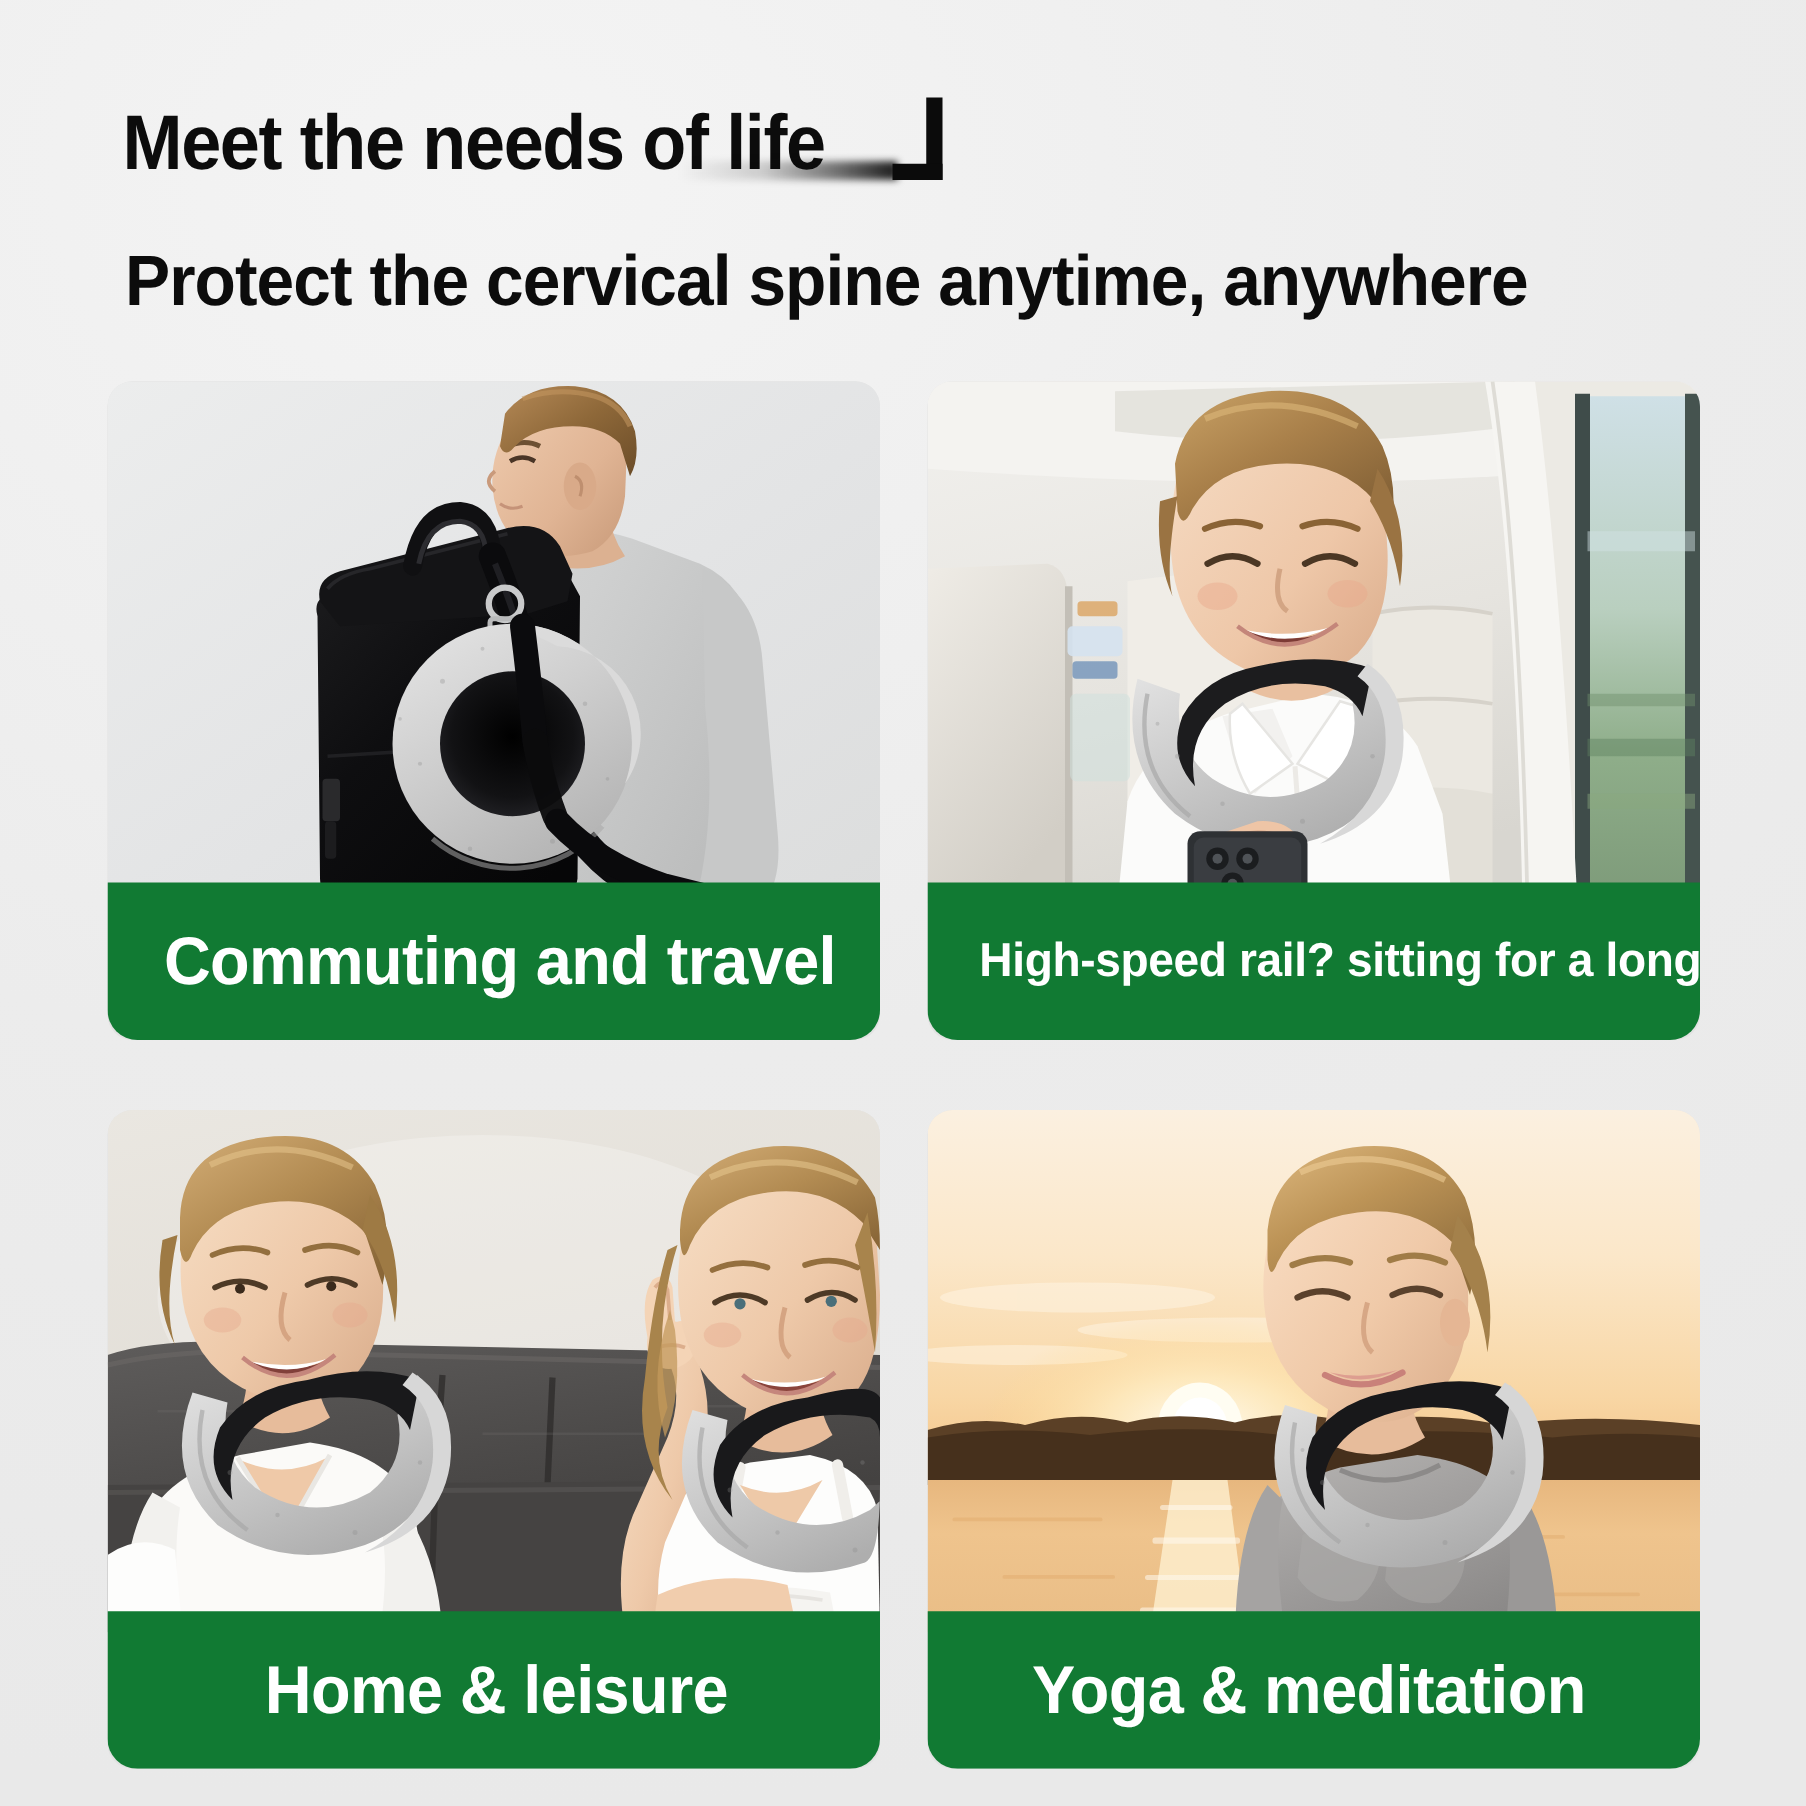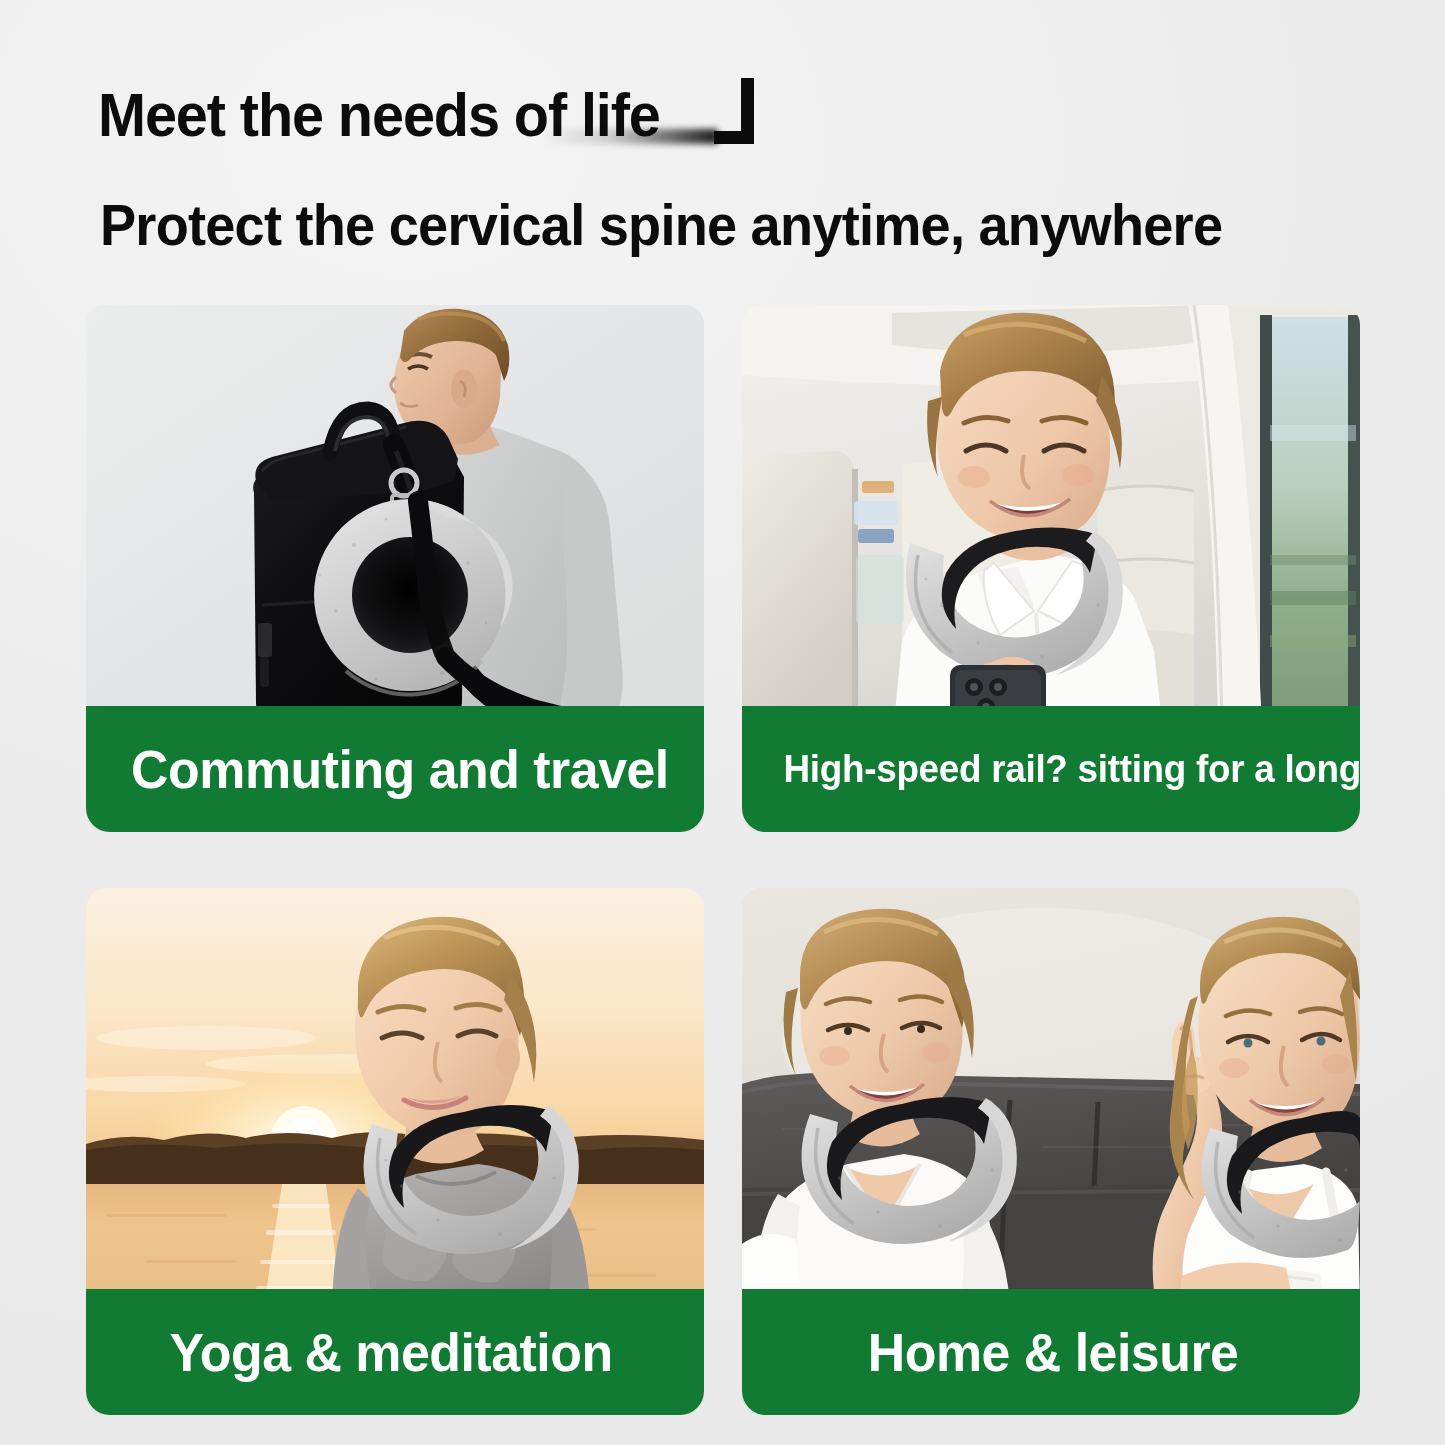--- a/index.html
+++ b/index.html
@@ -434,20 +434,187 @@
       </div>
       <div class="caption">
         <span class="caption-text cap-sm cap-c2">High-speed rail? sitting for a long time</span>
       </div>
     </div>
 
     <div class="card">
       <div class="photo">
         <svg class="scene" viewBox="0 0 618 418" xmlns="http://www.w3.org/2000/svg">
           <defs>
+            <linearGradient id="wall" x1="0" y1="0" x2="0.3" y2="1">
+              <stop offset="0%" stop-color="#eae7e1"></stop>
+              <stop offset="60%" stop-color="#e2ded7"></stop>
+              <stop offset="100%" stop-color="#d6d2ca"></stop>
+            </linearGradient>
+            <linearGradient id="sofa" x1="0" y1="0" x2="0.4" y2="1">
+              <stop offset="0%" stop-color="#5e5c5b"></stop>
+              <stop offset="50%" stop-color="#4c4a49"></stop>
+              <stop offset="100%" stop-color="#3c3a39"></stop>
+            </linearGradient>
+            <linearGradient id="skinF4" x1="0" y1="0" x2="1" y2="1">
+              <stop offset="0%" stop-color="#f7dfc6"></stop>
+              <stop offset="55%" stop-color="#eec9a9"></stop>
+              <stop offset="100%" stop-color="#d8ab8a"></stop>
+            </linearGradient>
+            <linearGradient id="hairF4" x1="0" y1="0" x2="0.8" y2="1">
+              <stop offset="0%" stop-color="#d3ad76"></stop>
+              <stop offset="50%" stop-color="#b28b52"></stop>
+              <stop offset="100%" stop-color="#8a6738"></stop>
+            </linearGradient>
+            <linearGradient id="pill4" x1="0" y1="0" x2="0.6" y2="1">
+              <stop offset="0%" stop-color="#e3e3e3"></stop>
+              <stop offset="50%" stop-color="#cacaca"></stop>
+              <stop offset="100%" stop-color="#aeaeae"></stop>
+            </linearGradient>
+          </defs>
+
+          <rect width="618" height="418" fill="url(#wall)"></rect>
+
+          <ellipse cx="300" cy="150" rx="260" ry="130" fill="#ffffff" opacity="0.25"></ellipse>
+
+          <path d="M0 196 Q40 182 120 186 L618 196 L618 418 L0 418 Z" fill="url(#sofa)"></path>
+          <path d="M0 204 Q60 190 140 194 L618 206" stroke="#6a6766" stroke-width="4" fill="none" opacity="0.6"></path>
+
+          <path d="M268 212 L262 300" stroke="#2f2d2c" stroke-width="5" opacity="0.8"></path>
+          <path d="M356 214 L352 300" stroke="#2f2d2c" stroke-width="5" opacity="0.8"></path>
+
+          <path d="M0 300 L618 296 L618 418 L0 418 Z" fill="#454342"></path>
+          <path d="M0 306 L618 302" stroke="#5c5958" stroke-width="4" opacity="0.55"></path>
+          <path d="M262 306 L258 418" stroke="#343231" stroke-width="5" opacity="0.9"></path>
+          <path d="M440 304 L444 418" stroke="#343231" stroke-width="5" opacity="0.9"></path>
+
+          <g opacity="0.2" fill="#7b7877">
+            <rect x="40" y="240" width="110" height="2"></rect>
+            <rect x="300" y="258" width="130" height="2"></rect>
+            <rect x="480" y="236" width="110" height="2"></rect>
+            <rect x="80" y="346" width="140" height="2"></rect>
+            <rect x="470" y="352" width="120" height="2"></rect>
+          </g>
+
+          <g>
+
+            <path d="M20 418 L28 336 Q44 292 106 276 L162 266 Q222 274 244 314 L262 418 Z" fill="#fbfaf8"></path>
+
+            <path d="M36 306 Q12 342 12 418 L58 418 Q52 356 58 318 Z" fill="#f2f1ee"></path>
+
+            <path d="M236 318 Q264 356 268 418 L218 418 Q226 362 218 330 Z" fill="#f2f1ee"></path>
+
+            <path d="M106 280 L142 336 L176 278 Q142 296 106 280 Z" fill="#efc9a8"></path>
+            <path d="M104 278 L142 340 L178 276" stroke="#e9e7e3" stroke-width="4" fill="none"></path>
+
+            <path d="M0 356 Q26 338 54 352 L60 418 L0 418 Z" fill="#fdfdfc"></path>
+
+            <path d="M112 190 Q114 226 104 248 Q142 270 178 246 Q164 222 166 190 Z" fill="#e7bc9b"></path>
+
+            <path d="M70 60 Q52 116 62 162 Q74 210 120 228 Q168 246 200 210 Q224 180 220 128 L214 72 Q188 34 136 34 Q92 38 70 60 Z" fill="url(#skinF4)"></path>
+
+            <path d="M58 86 Q60 30 124 22 Q188 14 214 60 Q230 96 220 140 L206 98 Q176 68 130 74 Q84 80 68 114 Q62 130 58 112 Z" fill="url(#hairF4)"></path>
+            <path d="M56 100 Q44 158 54 188 Q36 152 44 104 Z" fill="#9e7a44"></path>
+            <path d="M210 68 Q238 110 230 170 Q224 124 204 96 Z" fill="#9e7a44"></path>
+            <path d="M82 44 Q136 18 196 46" stroke="#e6c48c" stroke-width="5" fill="none" opacity="0.55"></path>
+
+            <path d="M84 116 Q106 106 128 114" stroke="#936f3e" stroke-width="4.5" fill="none" stroke-linecap="round"></path>
+            <path d="M158 112 Q180 104 200 114" stroke="#936f3e" stroke-width="4.5" fill="none" stroke-linecap="round"></path>
+
+            <path d="M86 142 Q106 132 126 142" stroke="#4e3a26" stroke-width="4.5" fill="none" stroke-linecap="round"></path>
+            <path d="M160 140 Q180 130 198 140" stroke="#4e3a26" stroke-width="4.5" fill="none" stroke-linecap="round"></path>
+            <circle cx="106" cy="143" r="4" fill="#3a2a1c"></circle>
+            <circle cx="179" cy="141" r="4" fill="#3a2a1c"></circle>
+
+            <path d="M142 146 Q134 174 146 184" stroke="#d5a482" stroke-width="4" fill="none"></path>
+
+            <path d="M110 200 Q144 224 180 198 Q152 214 110 200 Z" fill="#81403a"></path>
+            <path d="M114 201 Q146 215 176 199 Q146 208 114 201 Z" fill="#ffffff"></path>
+            <path d="M108 198 Q144 228 182 196" stroke="#c5867c" stroke-width="3.5" fill="none"></path>
+            <ellipse cx="92" cy="168" rx="15" ry="10" fill="#e7a88b" opacity="0.4"></ellipse>
+            <ellipse cx="194" cy="164" rx="14" ry="10" fill="#e7a88b" opacity="0.4"></ellipse>
+
+            <path d="M68 226 Q44 290 88 332 Q142 370 206 348 Q258 328 266 274 Q272 238 248 212 L232 244 Q240 282 210 306 Q164 332 118 302 Q88 276 96 234 Z" fill="url(#pill4)"></path>
+            <path d="M160 216 Q112 222 90 254 Q76 288 100 312 Q92 270 126 246 Q164 224 210 232 Q234 238 242 256 L250 216 Q210 202 160 216 Z" fill="#19191b"></path>
+            <path d="M244 210 Q280 232 274 284 Q266 336 206 354 Q254 328 260 282 Q264 238 236 220 Z" fill="#d7d7d7"></path>
+            <path d="M76 240 Q64 302 112 336" stroke="#a6a6a6" stroke-width="3.5" fill="none" opacity="0.65"></path>
+            <g opacity="0.3" fill="#8a8a8a">
+              <circle cx="98" cy="290" r="2"></circle>
+                <circle cx="136" cy="324" r="1.8"></circle>
+              <circle cx="198" cy="338" r="2"></circle>
+                <circle cx="250" cy="282" r="1.8"></circle>
+            </g>
+          </g>
+
+          <g>
+
+            <path d="M432 418 L442 334 Q462 294 514 282 L562 276 Q608 286 616 320 L618 418 Z" fill="#fdfdfc"></path>
+
+            <path d="M440 392 Q508 374 578 386 L584 418 L436 418 Z" fill="#f5f4f1"></path>
+            <path d="M448 396 Q510 382 572 392" stroke="#e6e4e0" stroke-width="3" fill="none"></path>
+
+            <path d="M506 286 L498 330" stroke="#f0eeea" stroke-width="9" stroke-linecap="round"></path>
+            <path d="M584 284 L592 326" stroke="#f0eeea" stroke-width="9" stroke-linecap="round"></path>
+
+            <path d="M506 300 L538 352 L572 296 Q540 314 506 300 Z" fill="#eec9a8"></path>
+
+            <path d="M414 418 Q404 356 424 316 L448 262 Q462 226 448 200 L442 176 Q452 162 464 176 L474 206 Q488 248 470 290 L446 346 Q436 382 444 418 Z" fill="url(#skinF4)"></path>
+
+            <path d="M432 182 Q426 150 436 136 Q448 128 452 142 L454 170 Q466 166 470 176 Q474 190 466 200 Q452 212 438 204 Q430 196 432 182 Z" fill="#f4d4b6"></path>
+            <path d="M438 142 Q444 134 448 144 L450 168" stroke="#dcae8c" stroke-width="3" fill="none"></path>
+            <path d="M440 190 Q452 186 462 190" stroke="#dcae8c" stroke-width="3" fill="none"></path>
+
+            <path d="M440 388 Q488 366 544 380 L552 418 L436 418 Z" fill="#f1cdad"></path>
+
+            <path d="M512 206 Q514 242 504 264 Q544 286 580 260 Q566 236 568 206 Z" fill="#e7bc9b"></path>
+
+            <path d="M468 70 Q450 126 460 174 Q472 222 518 242 Q566 260 600 224 Q618 200 618 148 L614 84 Q588 46 536 46 Q490 50 468 70 Z" fill="url(#skinF4)"></path>
+
+            <path d="M458 96 Q460 40 524 30 Q588 22 614 70 Q618 88 618 112 L604 90 Q574 60 528 66 Q482 72 466 108 Q460 126 458 104 Z" fill="url(#hairF4)"></path>
+            <path d="M456 108 Q436 172 448 238 Q432 278 452 312 Q420 272 430 214 Q436 152 448 112 Z" fill="#a8844c"></path>
+            <path d="M450 160 Q432 214 446 262 Q460 228 454 176 Z" fill="#c39a5c" opacity="0.75"></path>
+            <path d="M608 82 Q618 140 614 194 Q606 146 598 108 Z" fill="#a8844c"></path>
+            <path d="M482 54 Q538 28 600 58" stroke="#e8c88f" stroke-width="5" fill="none" opacity="0.55"></path>
+
+            <path d="M484 128 Q506 118 528 126" stroke="#946f3e" stroke-width="4.5" fill="none" stroke-linecap="round"></path>
+            <path d="M558 124 Q580 116 600 126" stroke="#946f3e" stroke-width="4.5" fill="none" stroke-linecap="round"></path>
+
+            <path d="M486 154 Q506 142 526 154" stroke="#4e3a26" stroke-width="4.5" fill="none" stroke-linecap="round"></path>
+            <path d="M560 152 Q580 140 598 152" stroke="#4e3a26" stroke-width="4.5" fill="none" stroke-linecap="round"></path>
+            <circle cx="506" cy="155" r="4.5" fill="#4a6f7a"></circle>
+            <circle cx="579" cy="153" r="4.5" fill="#4a6f7a"></circle>
+
+            <path d="M542 158 Q534 188 546 198" stroke="#d5a482" stroke-width="4" fill="none"></path>
+
+            <path d="M510 214 Q544 238 580 212 Q552 228 510 214 Z" fill="#8a443c"></path>
+            <path d="M514 215 Q546 229 576 213 Q546 222 514 215 Z" fill="#ffffff"></path>
+            <path d="M508 212 Q544 242 582 210" stroke="#c5867c" stroke-width="3.5" fill="none"></path>
+            <ellipse cx="492" cy="180" rx="15" ry="10" fill="#e7a88b" opacity="0.4"></ellipse>
+            <ellipse cx="594" cy="176" rx="14" ry="10" fill="#e7a88b" opacity="0.4"></ellipse>
+
+            <path d="M468 240 Q444 304 488 346 Q542 384 606 362 Q618 356 618 300 Q618 254 648 226 L632 258 Q640 296 610 320 Q564 346 518 316 Q488 290 496 248 Z" fill="url(#pill4)"></path>
+            <path d="M560 230 Q512 236 490 268 Q476 302 500 326 Q492 284 526 260 Q564 238 610 246 Q618 250 618 262 L618 230 Q610 216 560 230 Z" fill="#19191b"></path>
+            <path d="M476 254 Q464 316 512 350" stroke="#a6a6a6" stroke-width="3.5" fill="none" opacity="0.65"></path>
+            <g opacity="0.3" fill="#8a8a8a">
+              <circle cx="498" cy="304" r="2"></circle>
+                <circle cx="536" cy="338" r="1.8"></circle>
+              <circle cx="598" cy="352" r="2"></circle>
+                <circle cx="604" cy="282" r="1.8"></circle>
+            </g>
+          </g>
+        </svg>
+      </div>
+      <div class="caption">
+        <span class="caption-text cap-lg cap-c4">Home &amp; leisure</span>
+      </div>
+    </div>
+
+    <div class="card">
+      <div class="photo">
+        <svg class="scene" viewBox="0 0 618 418" xmlns="http://www.w3.org/2000/svg">
+          <defs>
             <linearGradient id="sky" x1="0" y1="0" x2="0" y2="1">
               <stop offset="0%" stop-color="#fbf0e0"></stop>
               <stop offset="28%" stop-color="#fbe7c9"></stop>
               <stop offset="55%" stop-color="#f8d6a4"></stop>
               <stop offset="80%" stop-color="#f0b878"></stop>
               <stop offset="100%" stop-color="#e2a05f"></stop>
             </linearGradient>
             <linearGradient id="water" x1="0" y1="0" x2="0" y2="1">
               <stop offset="0%" stop-color="#e7b77e"></stop>
               <stop offset="35%" stop-color="#efc48d"></stop>
@@ -555,181 +722,14 @@
               <circle cx="300" cy="272" r="1.6"></circle>
             </g>
           </g>
         </svg>
       </div>
       <div class="caption">
         <span class="caption-text cap-lg cap-c3">Yoga &amp; meditation</span>
       </div>
     </div>
 
-    <div class="card">
-      <div class="photo">
-        <svg class="scene" viewBox="0 0 618 418" xmlns="http://www.w3.org/2000/svg">
-          <defs>
-            <linearGradient id="wall" x1="0" y1="0" x2="0.3" y2="1">
-              <stop offset="0%" stop-color="#eae7e1"></stop>
-              <stop offset="60%" stop-color="#e2ded7"></stop>
-              <stop offset="100%" stop-color="#d6d2ca"></stop>
-            </linearGradient>
-            <linearGradient id="sofa" x1="0" y1="0" x2="0.4" y2="1">
-              <stop offset="0%" stop-color="#5e5c5b"></stop>
-              <stop offset="50%" stop-color="#4c4a49"></stop>
-              <stop offset="100%" stop-color="#3c3a39"></stop>
-            </linearGradient>
-            <linearGradient id="skinF4" x1="0" y1="0" x2="1" y2="1">
-              <stop offset="0%" stop-color="#f7dfc6"></stop>
-              <stop offset="55%" stop-color="#eec9a9"></stop>
-              <stop offset="100%" stop-color="#d8ab8a"></stop>
-            </linearGradient>
-            <linearGradient id="hairF4" x1="0" y1="0" x2="0.8" y2="1">
-              <stop offset="0%" stop-color="#d3ad76"></stop>
-              <stop offset="50%" stop-color="#b28b52"></stop>
-              <stop offset="100%" stop-color="#8a6738"></stop>
-            </linearGradient>
-            <linearGradient id="pill4" x1="0" y1="0" x2="0.6" y2="1">
-              <stop offset="0%" stop-color="#e3e3e3"></stop>
-              <stop offset="50%" stop-color="#cacaca"></stop>
-              <stop offset="100%" stop-color="#aeaeae"></stop>
-            </linearGradient>
-          </defs>
-
-          <rect width="618" height="418" fill="url(#wall)"></rect>
-
-          <ellipse cx="300" cy="150" rx="260" ry="130" fill="#ffffff" opacity="0.25"></ellipse>
-
-          <path d="M0 196 Q40 182 120 186 L618 196 L618 418 L0 418 Z" fill="url(#sofa)"></path>
-          <path d="M0 204 Q60 190 140 194 L618 206" stroke="#6a6766" stroke-width="4" fill="none" opacity="0.6"></path>
-
-          <path d="M268 212 L262 300" stroke="#2f2d2c" stroke-width="5" opacity="0.8"></path>
-          <path d="M356 214 L352 300" stroke="#2f2d2c" stroke-width="5" opacity="0.8"></path>
-
-          <path d="M0 300 L618 296 L618 418 L0 418 Z" fill="#454342"></path>
-          <path d="M0 306 L618 302" stroke="#5c5958" stroke-width="4" opacity="0.55"></path>
-          <path d="M262 306 L258 418" stroke="#343231" stroke-width="5" opacity="0.9"></path>
-          <path d="M440 304 L444 418" stroke="#343231" stroke-width="5" opacity="0.9"></path>
-
-          <g opacity="0.2" fill="#7b7877">
-            <rect x="40" y="240" width="110" height="2"></rect>
-            <rect x="300" y="258" width="130" height="2"></rect>
-            <rect x="480" y="236" width="110" height="2"></rect>
-            <rect x="80" y="346" width="140" height="2"></rect>
-            <rect x="470" y="352" width="120" height="2"></rect>
-          </g>
-
-          <g>
-
-            <path d="M20 418 L28 336 Q44 292 106 276 L162 266 Q222 274 244 314 L262 418 Z" fill="#fbfaf8"></path>
-
-            <path d="M36 306 Q12 342 12 418 L58 418 Q52 356 58 318 Z" fill="#f2f1ee"></path>
-
-            <path d="M236 318 Q264 356 268 418 L218 418 Q226 362 218 330 Z" fill="#f2f1ee"></path>
-
-            <path d="M106 280 L142 336 L176 278 Q142 296 106 280 Z" fill="#efc9a8"></path>
-            <path d="M104 278 L142 340 L178 276" stroke="#e9e7e3" stroke-width="4" fill="none"></path>
-
-            <path d="M0 356 Q26 338 54 352 L60 418 L0 418 Z" fill="#fdfdfc"></path>
-
-            <path d="M112 190 Q114 226 104 248 Q142 270 178 246 Q164 222 166 190 Z" fill="#e7bc9b"></path>
-
-            <path d="M70 60 Q52 116 62 162 Q74 210 120 228 Q168 246 200 210 Q224 180 220 128 L214 72 Q188 34 136 34 Q92 38 70 60 Z" fill="url(#skinF4)"></path>
-
-            <path d="M58 86 Q60 30 124 22 Q188 14 214 60 Q230 96 220 140 L206 98 Q176 68 130 74 Q84 80 68 114 Q62 130 58 112 Z" fill="url(#hairF4)"></path>
-            <path d="M56 100 Q44 158 54 188 Q36 152 44 104 Z" fill="#9e7a44"></path>
-            <path d="M210 68 Q238 110 230 170 Q224 124 204 96 Z" fill="#9e7a44"></path>
-            <path d="M82 44 Q136 18 196 46" stroke="#e6c48c" stroke-width="5" fill="none" opacity="0.55"></path>
-
-            <path d="M84 116 Q106 106 128 114" stroke="#936f3e" stroke-width="4.5" fill="none" stroke-linecap="round"></path>
-            <path d="M158 112 Q180 104 200 114" stroke="#936f3e" stroke-width="4.5" fill="none" stroke-linecap="round"></path>
-
-            <path d="M86 142 Q106 132 126 142" stroke="#4e3a26" stroke-width="4.5" fill="none" stroke-linecap="round"></path>
-            <path d="M160 140 Q180 130 198 140" stroke="#4e3a26" stroke-width="4.5" fill="none" stroke-linecap="round"></path>
-            <circle cx="106" cy="143" r="4" fill="#3a2a1c"></circle>
-            <circle cx="179" cy="141" r="4" fill="#3a2a1c"></circle>
-
-            <path d="M142 146 Q134 174 146 184" stroke="#d5a482" stroke-width="4" fill="none"></path>
-
-            <path d="M110 200 Q144 224 180 198 Q152 214 110 200 Z" fill="#81403a"></path>
-            <path d="M114 201 Q146 215 176 199 Q146 208 114 201 Z" fill="#ffffff"></path>
-            <path d="M108 198 Q144 228 182 196" stroke="#c5867c" stroke-width="3.5" fill="none"></path>
-            <ellipse cx="92" cy="168" rx="15" ry="10" fill="#e7a88b" opacity="0.4"></ellipse>
-            <ellipse cx="194" cy="164" rx="14" ry="10" fill="#e7a88b" opacity="0.4"></ellipse>
-
-            <path d="M68 226 Q44 290 88 332 Q142 370 206 348 Q258 328 266 274 Q272 238 248 212 L232 244 Q240 282 210 306 Q164 332 118 302 Q88 276 96 234 Z" fill="url(#pill4)"></path>
-            <path d="M160 216 Q112 222 90 254 Q76 288 100 312 Q92 270 126 246 Q164 224 210 232 Q234 238 242 256 L250 216 Q210 202 160 216 Z" fill="#19191b"></path>
-            <path d="M244 210 Q280 232 274 284 Q266 336 206 354 Q254 328 260 282 Q264 238 236 220 Z" fill="#d7d7d7"></path>
-            <path d="M76 240 Q64 302 112 336" stroke="#a6a6a6" stroke-width="3.5" fill="none" opacity="0.65"></path>
-            <g opacity="0.3" fill="#8a8a8a">
-              <circle cx="98" cy="290" r="2"></circle>
-                <circle cx="136" cy="324" r="1.8"></circle>
-              <circle cx="198" cy="338" r="2"></circle>
-                <circle cx="250" cy="282" r="1.8"></circle>
-            </g>
-          </g>
-
-          <g>
-
-            <path d="M432 418 L442 334 Q462 294 514 282 L562 276 Q608 286 616 320 L618 418 Z" fill="#fdfdfc"></path>
-
-            <path d="M440 392 Q508 374 578 386 L584 418 L436 418 Z" fill="#f5f4f1"></path>
-            <path d="M448 396 Q510 382 572 392" stroke="#e6e4e0" stroke-width="3" fill="none"></path>
-
-            <path d="M506 286 L498 330" stroke="#f0eeea" stroke-width="9" stroke-linecap="round"></path>
-            <path d="M584 284 L592 326" stroke="#f0eeea" stroke-width="9" stroke-linecap="round"></path>
-
-            <path d="M506 300 L538 352 L572 296 Q540 314 506 300 Z" fill="#eec9a8"></path>
-
-            <path d="M414 418 Q404 356 424 316 L448 262 Q462 226 448 200 L442 176 Q452 162 464 176 L474 206 Q488 248 470 290 L446 346 Q436 382 444 418 Z" fill="url(#skinF4)"></path>
-
-            <path d="M432 182 Q426 150 436 136 Q448 128 452 142 L454 170 Q466 166 470 176 Q474 190 466 200 Q452 212 438 204 Q430 196 432 182 Z" fill="#f4d4b6"></path>
-            <path d="M438 142 Q444 134 448 144 L450 168" stroke="#dcae8c" stroke-width="3" fill="none"></path>
-            <path d="M440 190 Q452 186 462 190" stroke="#dcae8c" stroke-width="3" fill="none"></path>
-
-            <path d="M440 388 Q488 366 544 380 L552 418 L436 418 Z" fill="#f1cdad"></path>
-
-            <path d="M512 206 Q514 242 504 264 Q544 286 580 260 Q566 236 568 206 Z" fill="#e7bc9b"></path>
-
-            <path d="M468 70 Q450 126 460 174 Q472 222 518 242 Q566 260 600 224 Q618 200 618 148 L614 84 Q588 46 536 46 Q490 50 468 70 Z" fill="url(#skinF4)"></path>
-
-            <path d="M458 96 Q460 40 524 30 Q588 22 614 70 Q618 88 618 112 L604 90 Q574 60 528 66 Q482 72 466 108 Q460 126 458 104 Z" fill="url(#hairF4)"></path>
-            <path d="M456 108 Q436 172 448 238 Q432 278 452 312 Q420 272 430 214 Q436 152 448 112 Z" fill="#a8844c"></path>
-            <path d="M450 160 Q432 214 446 262 Q460 228 454 176 Z" fill="#c39a5c" opacity="0.75"></path>
-            <path d="M608 82 Q618 140 614 194 Q606 146 598 108 Z" fill="#a8844c"></path>
-            <path d="M482 54 Q538 28 600 58" stroke="#e8c88f" stroke-width="5" fill="none" opacity="0.55"></path>
-
-            <path d="M484 128 Q506 118 528 126" stroke="#946f3e" stroke-width="4.5" fill="none" stroke-linecap="round"></path>
-            <path d="M558 124 Q580 116 600 126" stroke="#946f3e" stroke-width="4.5" fill="none" stroke-linecap="round"></path>
-
-            <path d="M486 154 Q506 142 526 154" stroke="#4e3a26" stroke-width="4.5" fill="none" stroke-linecap="round"></path>
-            <path d="M560 152 Q580 140 598 152" stroke="#4e3a26" stroke-width="4.5" fill="none" stroke-linecap="round"></path>
-            <circle cx="506" cy="155" r="4.5" fill="#4a6f7a"></circle>
-            <circle cx="579" cy="153" r="4.5" fill="#4a6f7a"></circle>
-
-            <path d="M542 158 Q534 188 546 198" stroke="#d5a482" stroke-width="4" fill="none"></path>
-
-            <path d="M510 214 Q544 238 580 212 Q552 228 510 214 Z" fill="#8a443c"></path>
-            <path d="M514 215 Q546 229 576 213 Q546 222 514 215 Z" fill="#ffffff"></path>
-            <path d="M508 212 Q544 242 582 210" stroke="#c5867c" stroke-width="3.5" fill="none"></path>
-            <ellipse cx="492" cy="180" rx="15" ry="10" fill="#e7a88b" opacity="0.4"></ellipse>
-            <ellipse cx="594" cy="176" rx="14" ry="10" fill="#e7a88b" opacity="0.4"></ellipse>
-
-            <path d="M468 240 Q444 304 488 346 Q542 384 606 362 Q618 356 618 300 Q618 254 648 226 L632 258 Q640 296 610 320 Q564 346 518 316 Q488 290 496 248 Z" fill="url(#pill4)"></path>
-            <path d="M560 230 Q512 236 490 268 Q476 302 500 326 Q492 284 526 260 Q564 238 610 246 Q618 250 618 262 L618 230 Q610 216 560 230 Z" fill="#19191b"></path>
-            <path d="M476 254 Q464 316 512 350" stroke="#a6a6a6" stroke-width="3.5" fill="none" opacity="0.65"></path>
-            <g opacity="0.3" fill="#8a8a8a">
-              <circle cx="498" cy="304" r="2"></circle>
-                <circle cx="536" cy="338" r="1.8"></circle>
-              <circle cx="598" cy="352" r="2"></circle>
-                <circle cx="604" cy="282" r="1.8"></circle>
-            </g>
-          </g>
-        </svg>
-      </div>
-      <div class="caption">
-        <span class="caption-text cap-lg cap-c4">Home &amp; leisure</span>
-      </div>
-    </div>
-
   </div>
 </div>
 
 </body></html>

